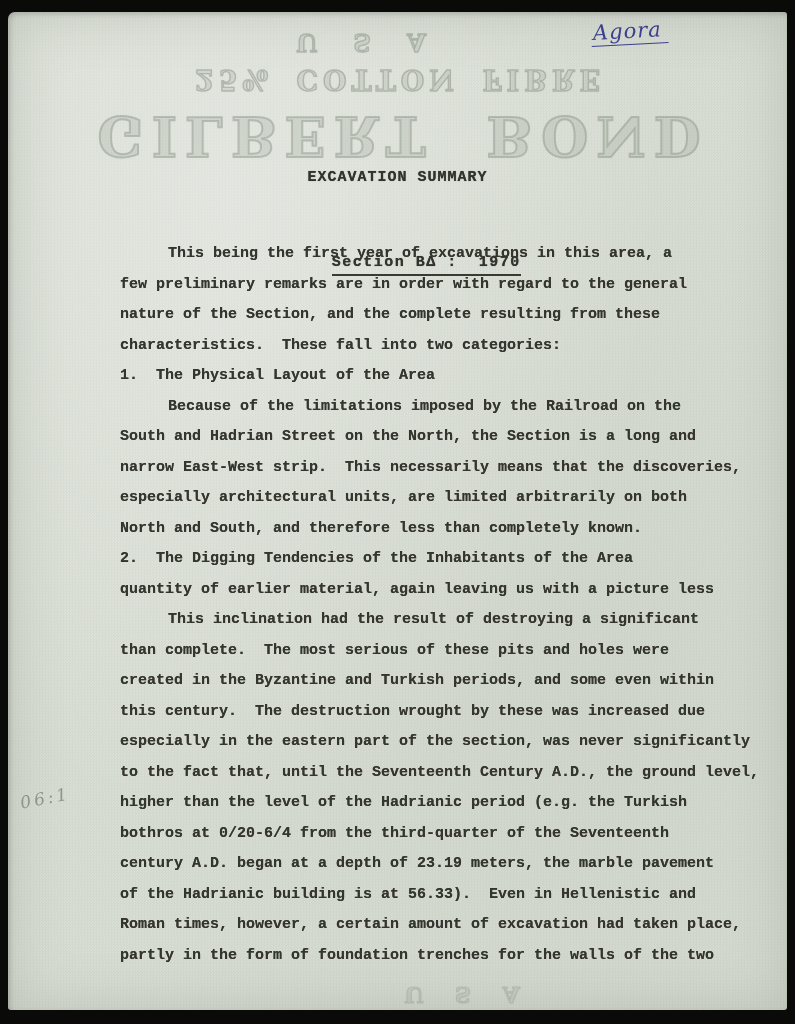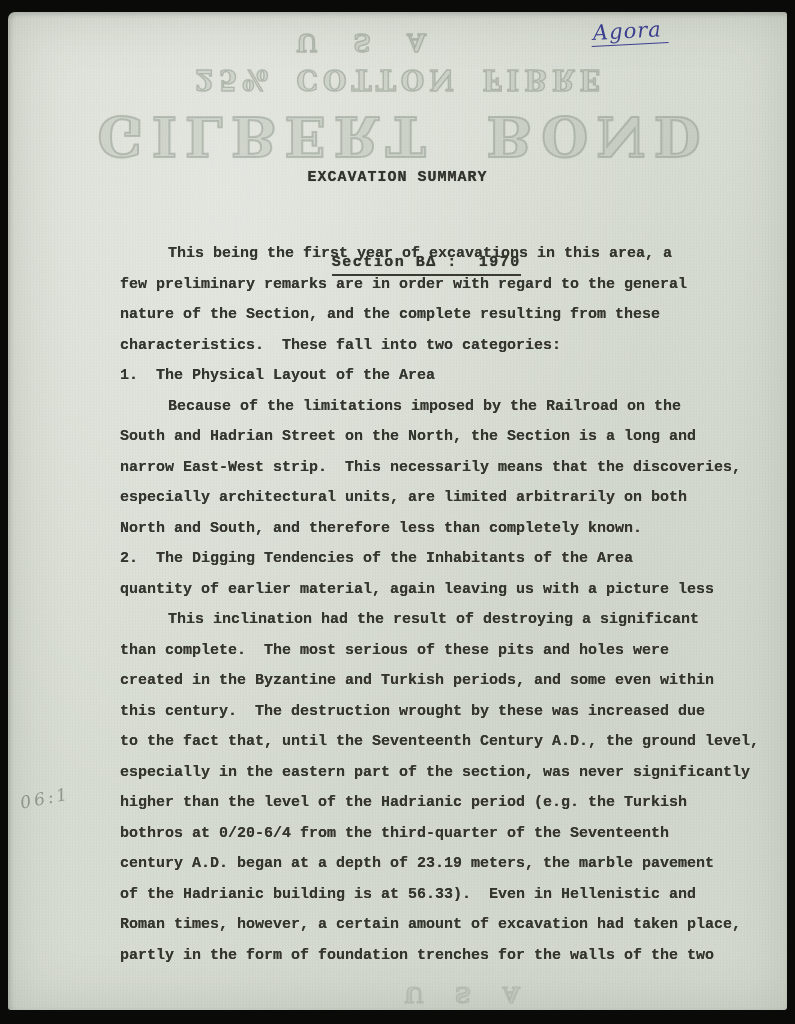--- a/index.html
+++ b/index.html
@@ -111,22 +111,22 @@
     <div class="bl">South and Hadrian Street on the North, the Section is a long and</div>
     <div class="bl">narrow East-West strip.  This necessarily means that the discoveries,</div>
     <div class="bl">especially architectural units, are limited arbitrarily on both</div>
     <div class="bl">North and South, and therefore less than completely known.</div>
     <div class="bl">2.  The Digging Tendencies of the Inhabitants of the Area</div>
     <div class="bl">quantity of earlier material, again leaving us with a picture less</div>
     <div class="bl indent">This inclination had the result of destroying a significant</div>
     <div class="bl">than complete.  The most serious of these pits and holes were</div>
     <div class="bl">created in the Byzantine and Turkish periods, and some even within</div>
     <div class="bl">this century.  The destruction wrought by these was increased due</div>
+    <div class="bl">especially in the eastern part of the section, was never significantly</div>
     <div class="bl">to the fact that, until the Seventeenth Century A.D., the ground level,</div>
-    <div class="bl">especially in the eastern part of the section, was never significantly</div>
     <div class="bl">higher than the level of the Hadrianic period (e.g. the Turkish</div>
     <div class="bl">bothros at 0/20-6/4 from the third-quarter of the Seventeenth</div>
     <div class="bl">century A.D. began at a depth of 23.19 meters, the marble pavement</div>
     <div class="bl">of the Hadrianic building is at 56.33).  Even in Hellenistic and</div>
     <div class="bl">Roman times, however, a certain amount of excavation had taken place,</div>
     <div class="bl">partly in the form of foundation trenches for the walls of the two</div>
   </div>
 
 </div>
 

